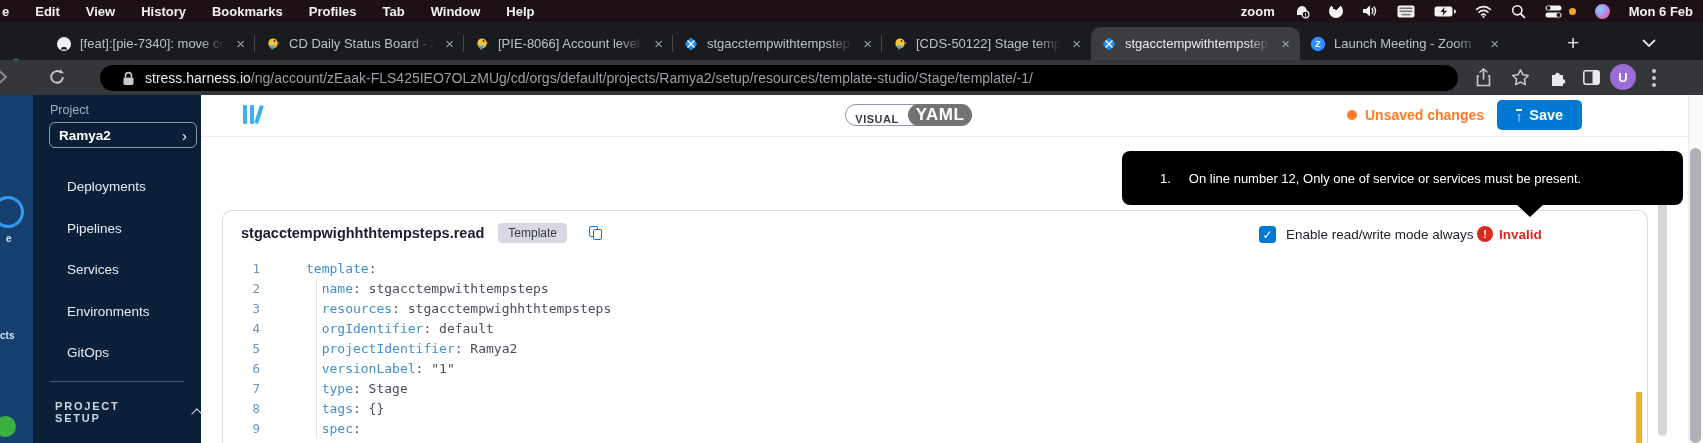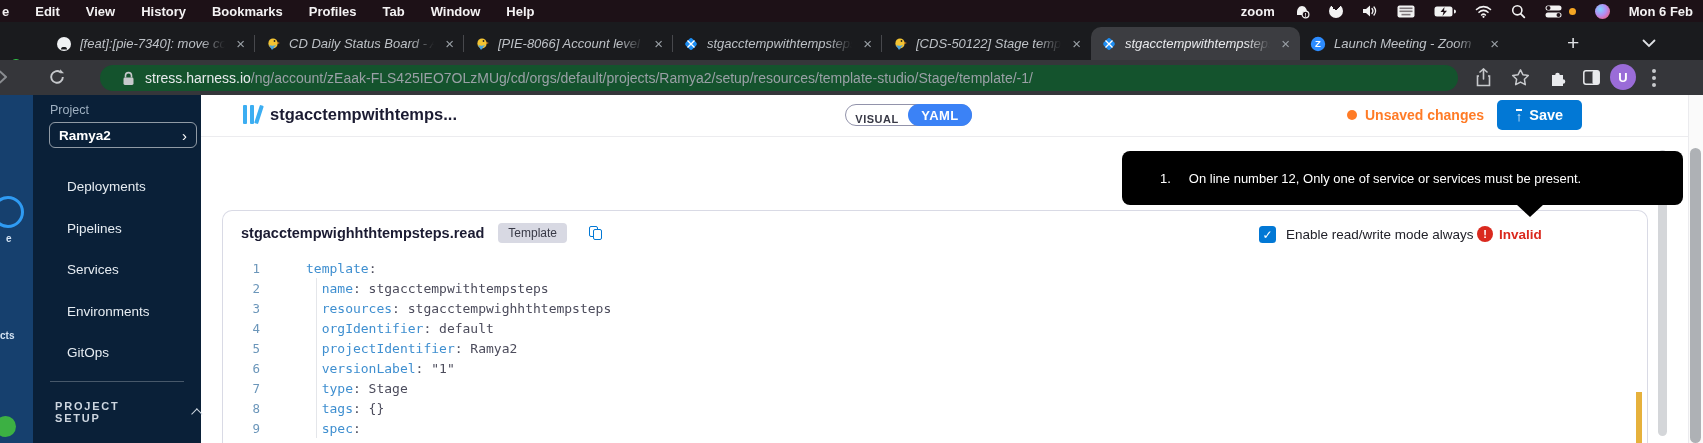--- a/index.html
+++ b/index.html
@@ -21,31 +21,31 @@
   
   #tabstrip{left:0;top:22px;width:1703px;height:38px;background:#1a1b1e;}
   #traffic-green{left:10px;top:37px;width:12px;height:12px;border-radius:50%;background:#31c748;}
   #tabs{left:46px;top:5px;height:33px;display:flex;position:absolute;}
   .tab{width:209px;height:33px;display:flex;align-items:center;gap:8px;padding:0 10px;box-sizing:border-box;
        font-size:13px;color:#bdc1c6;border-radius:10px 10px 0 0;position:relative;}
   .tab:not(.active)+.tab:not(.active)::before{content:"";position:absolute;left:-1px;top:8px;width:1px;height:17px;background:#47484c;}
   .tab.active{background:#3c3d41;color:#e9eaed;}
   .tab-title{flex:1;white-space:nowrap;overflow:hidden;
        -webkit-mask-image:linear-gradient(to right,#000 82%,transparent 98%);
-       mask-image:linear-gradient(to right,#000 82%,transparent 98%);font-style:italic;}
+       mask-image:linear-gradient(to right,#000 82%,transparent 98%);}
   .tab-close{color:#9aa0a6;font-size:15px;line-height:1;}
   .tab-fav{width:16px;height:16px;flex:none;display:inline-flex;}
   #new-tab-btn{left:1567px;top:12px;color:#dfe1e5;font-size:21px;font-weight:300;line-height:18px;}
   #tab-search-chevron{left:1642px;top:17px;}
 
   
   #toolbar{left:0;top:60px;width:1703px;height:35px;background:#35363a;}
   #fwd-icon{left:-7px;top:8px;}
   #reload-icon{left:48px;top:8px;}
-  #urlpill{left:100px;top:5px;width:1358px;height:26px;background:#14532d;border-radius:13px;
+  #urlpill{left:100px;top:5px;width:1358px;height:26px;background:#000000;border-radius:13px;
            display:flex;align-items:center;color:#9aa0a6;font-size:14px;}
   #lock-icon{margin:0 10px 0 22px;display:inline-flex;}
   #url-domain{color:#e8eaed;}
   #url-path{color:#9aa0a6;white-space:nowrap;overflow:hidden;}
   .tb-ico{position:absolute;top:8px;}
   #avatar{left:1610px;top:4px;width:26px;height:26px;border-radius:50%;background:#9a6cd8;color:#fff;
           display:flex;align-items:center;justify-content:center;font-size:13px;font-weight:700;}
   #menu-dots{left:1652px;top:9px;width:4px;}
   #menu-dots i{display:block;width:4px;height:4px;border-radius:50%;background:#c7c9cc;margin-bottom:3px;}
 
@@ -71,22 +71,22 @@
 
   
   #page-head{left:201px;top:95px;width:1502px;height:41px;background:#fff;border-bottom:1px solid #ececef;}
   #studio-icon{left:42px;top:10px;display:flex;gap:3px;}
   #studio-icon i{display:block;width:4px;height:19px;background:#3caef2;border-radius:1px;}
   #studio-icon i:nth-child(3){transform:rotate(18deg);}
   #page-title{left:69px;top:10px;font-size:16.5px;font-weight:700;color:#1b1b32;}
   #mode-toggle{left:644px;top:9px;width:127px;height:22px;border:1px solid #9293ab;border-radius:12px;
                display:flex;align-items:flex-end;box-sizing:border-box;background:#fff;}
   #mode-visual{flex:1;text-align:center;font-size:11px;font-weight:700;letter-spacing:.5px;color:#383946;}
-  #mode-yaml{width:64px;height:22px;margin:-1px -1px -1px 0;background:#3b82f6;border-radius:12px;color:#fff;
-             display:flex;align-items:center;justify-content:center;font-size:13px;font-weight:700;letter-spacing:.5px;}
+  #mode-yaml{width:64px;height:22px;margin:-1px -1px -1px 0;background:#737373;border-radius:12px;color:#fff;
+             display:flex;align-items:center;justify-content:center;font-size:17px;font-weight:700;letter-spacing:.5px;}
   #unsaved{left:1146px;top:12px;display:flex;align-items:center;gap:8px;color:#ff7b26;font-size:14px;font-weight:700;}
   #unsaved i{width:10px;height:10px;border-radius:50%;background:#ff7b26;}
   #save-btn{left:1296px;top:5px;width:85px;height:30px;background:#0278d5;border-radius:5px;color:#fff;
             display:flex;align-items:center;justify-content:center;gap:7px;font-size:14.5px;font-weight:700;}
   #save-up{display:inline-block;border-top:2px solid #fff;padding-top:0px;font-size:13px;line-height:11px;font-weight:400;}
 
   
   #banner{left:201px;top:148px;width:1456px;height:33px;background:#fbf4e0;display:flex;align-items:center;}
   #banner-text{padding-left:13px;font-size:13.5px;color:#1d1d2c;white-space:nowrap;overflow:hidden;}
 
@@ -380,21 +380,20 @@
       <i id="setup-chevron"></i>
     </div>
   </div>
 
   <div id="page-head" class="abs">
     <div id="studio-icon" class="abs">
         <i></i>
         <i></i>
         <i></i>
       </div>
-    <div id="page-title" class="abs">stgacctempwithtemps...</div>
     <div id="mode-toggle" class="abs">
       <span id="mode-visual">VISUAL</span>
       <span id="mode-yaml">YAML</span>
     </div>
     <div id="unsaved" class="abs">
       <i></i>
       <span>Unsaved changes</span>
     </div>
     <div id="save-btn" class="abs">
       <span id="save-up">↑</span>

